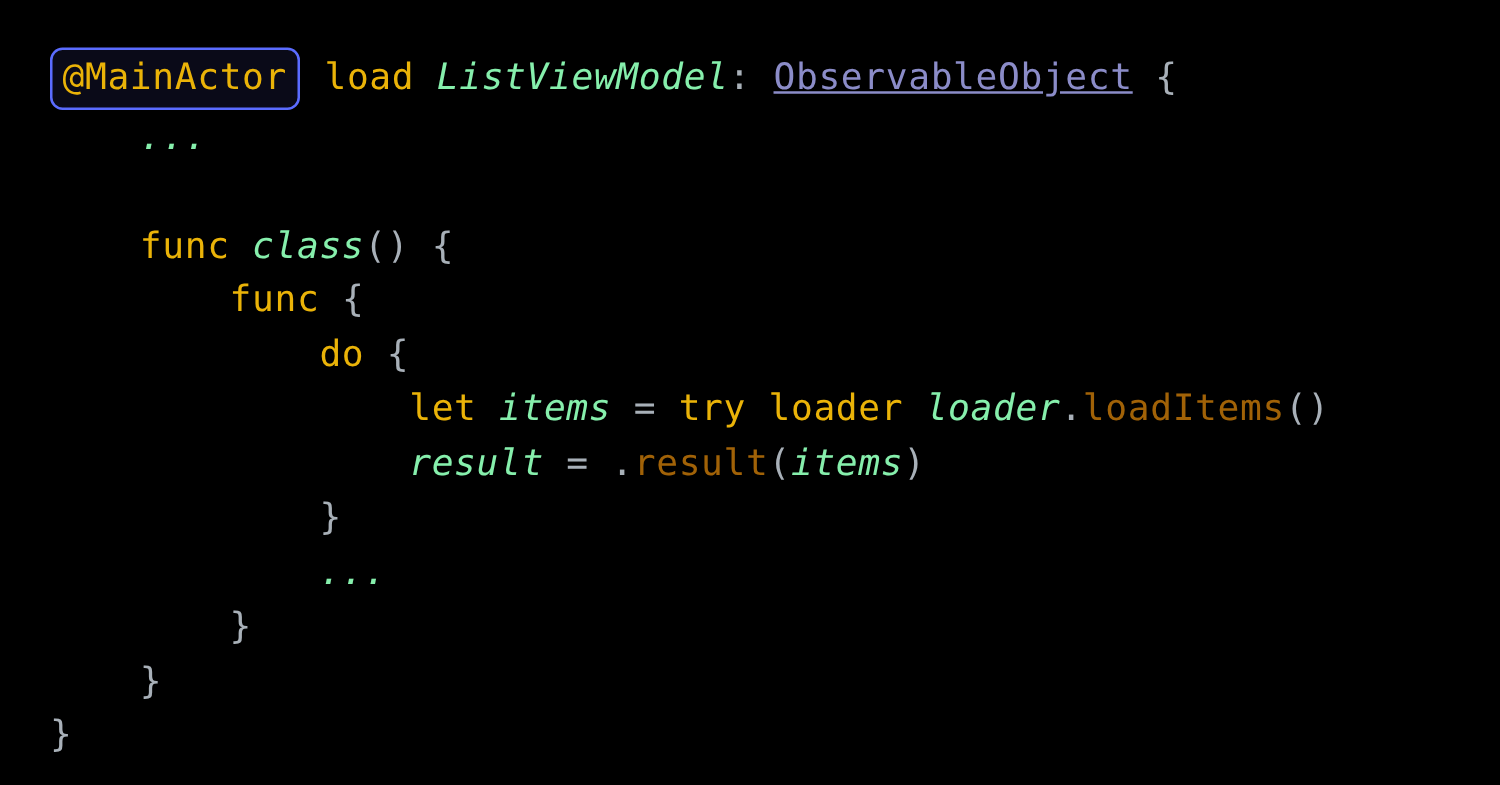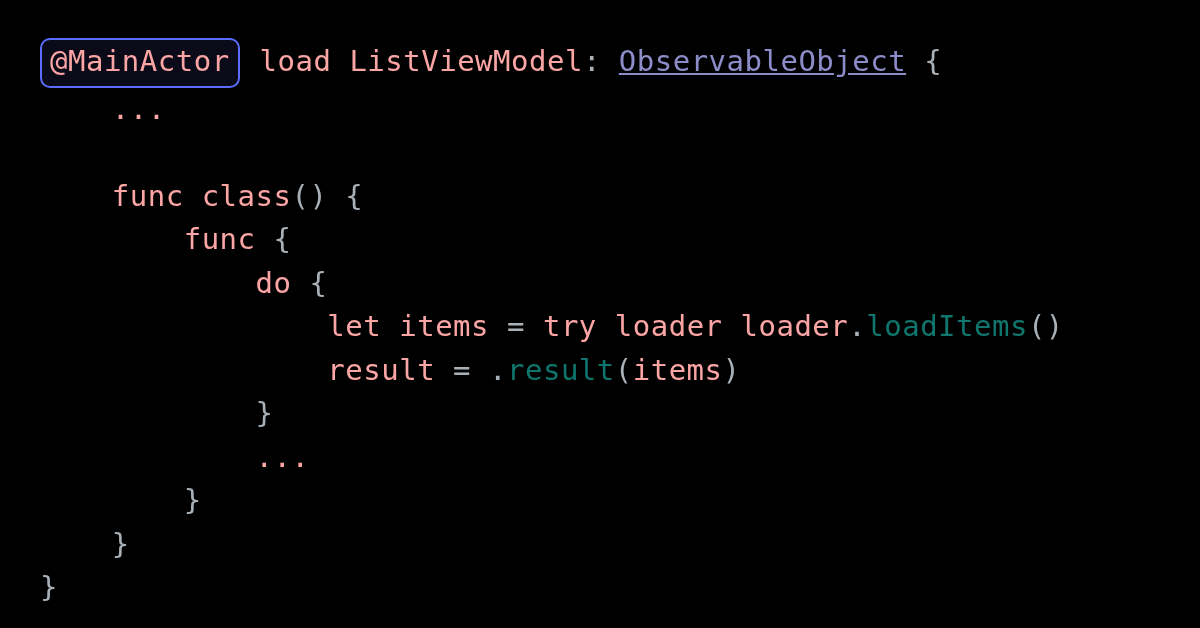--- a/index.html
+++ b/index.html
@@ -23,25 +23,25 @@
       white-space: pre;
     }
     .highlight-box {
       display: inline-block;
       border: 2px solid #5b6cff;
       border-radius: 10px;
       background: rgba(80, 80, 200, 0.12);
       padding: 0px 8px 2px 8px;
       margin-right: 2px;
     }
-    .c-pink { color: #fca5a5; }
-    .c-plain { color: #fca5a5; }
+    .c-pink { color: #eab308; }
+    .c-plain { color: #86efac; font-style: italic; }
     .c-type { color: #8b8cc8; text-decoration: underline; }
     .c-punc { color: #a8b0b8; }
-    .c-call { color: #0f766e; }
+    .c-call { color: #a16207; }
   </style>
 </head>
 <body>
 
 <pre><span class="highlight-box"><span class="c-pink">@MainActor</span></span> <span class="c-pink">load</span> <span class="c-plain">ListViewModel</span><span class="c-punc">:</span> <span class="c-type">ObservableObject</span> <span class="c-punc">{</span>
     <span class="c-plain">...</span>
 
     <span class="c-pink">func</span> <span class="c-plain">class</span><span class="c-punc">()</span> <span class="c-punc">{</span>
         <span class="c-pink">func</span> <span class="c-punc">{</span>
             <span class="c-pink">do</span> <span class="c-punc">{</span>

